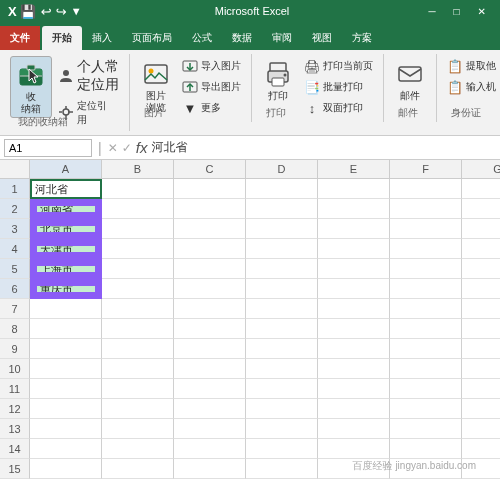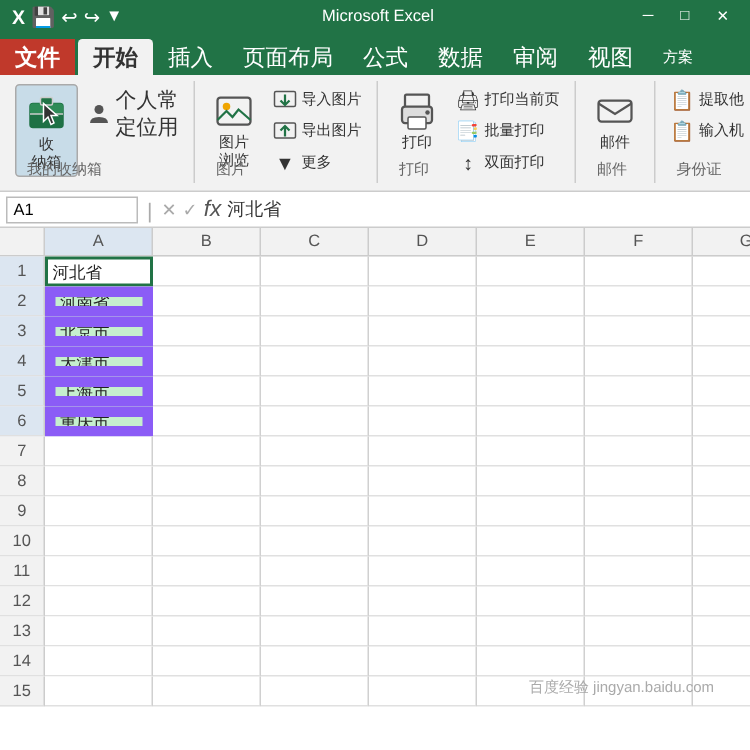--- a/index.html
+++ b/index.html
@@ -20,21 +20,21 @@
     .title-bar-icons { display: flex; gap: 6px; font-size: 10px; }
     .ribbon-tabs {
       display: flex;
       background: #217346;
       height: 28px;
       align-items: flex-end;
       padding-left: 0;
     }
     .ribbon-tab {
       padding: 4px 10px;
-      font-size: 15px;
+      font-size: 10px;
       color: #fff;
       cursor: pointer;
       height: 24px;
       display: flex;
       align-items: center;
       border-radius: 3px 3px 0 0;
     }
     .ribbon-tab.active {
       background: #f2f2f2;
       color: #333;
@@ -318,20 +318,32 @@
       <div class="small-btn-group">
         <div class="small-btn">
           <div class="small-icon">
             <svg width="16" height="16" viewBox="0 0 16 16">
                 <circle cx="8" cy="5" r="3" fill="#555"></circle>
                 <path d="M2,14 Q2,10 8,10 Q14,10 14,14" fill="#555"></path>
               </svg>
           </div>
           <span style="font-size:14px;">个人常<br>定位用</span>
         </div>
+        <div class="small-btn">
+          <div class="small-icon">
+            <svg width="16" height="16" viewBox="0 0 16 16">
+                <circle cx="8" cy="7" r="3" fill="none" stroke="#555" stroke-width="1.5"></circle>
+                <line x1="8" y1="1" x2="8" y2="4" stroke="#555" stroke-width="1.5"></line>
+                <line x1="8" y1="10" x2="8" y2="15" stroke="#555" stroke-width="1.5"></line>
+                <line x1="1" y1="7" x2="4" y2="7" stroke="#555" stroke-width="1.5"></line>
+                <line x1="10" y1="7" x2="15" y2="7" stroke="#555" stroke-width="1.5"></line>
+              </svg>
+          </div>
+          <span style="font-size:10px;">定位引<br>用</span>
+        </div>
       </div>
     </div>
     <div class="ribbon-group-label">我的收纳箱</div>
   </div>
 
   <div class="ribbon-group">
     <div class="ribbon-group-items">
       <div class="ribbon-btn">
         <div class="ribbon-btn-icon">
           <svg width="28" height="28" viewBox="0 0 28 28">

